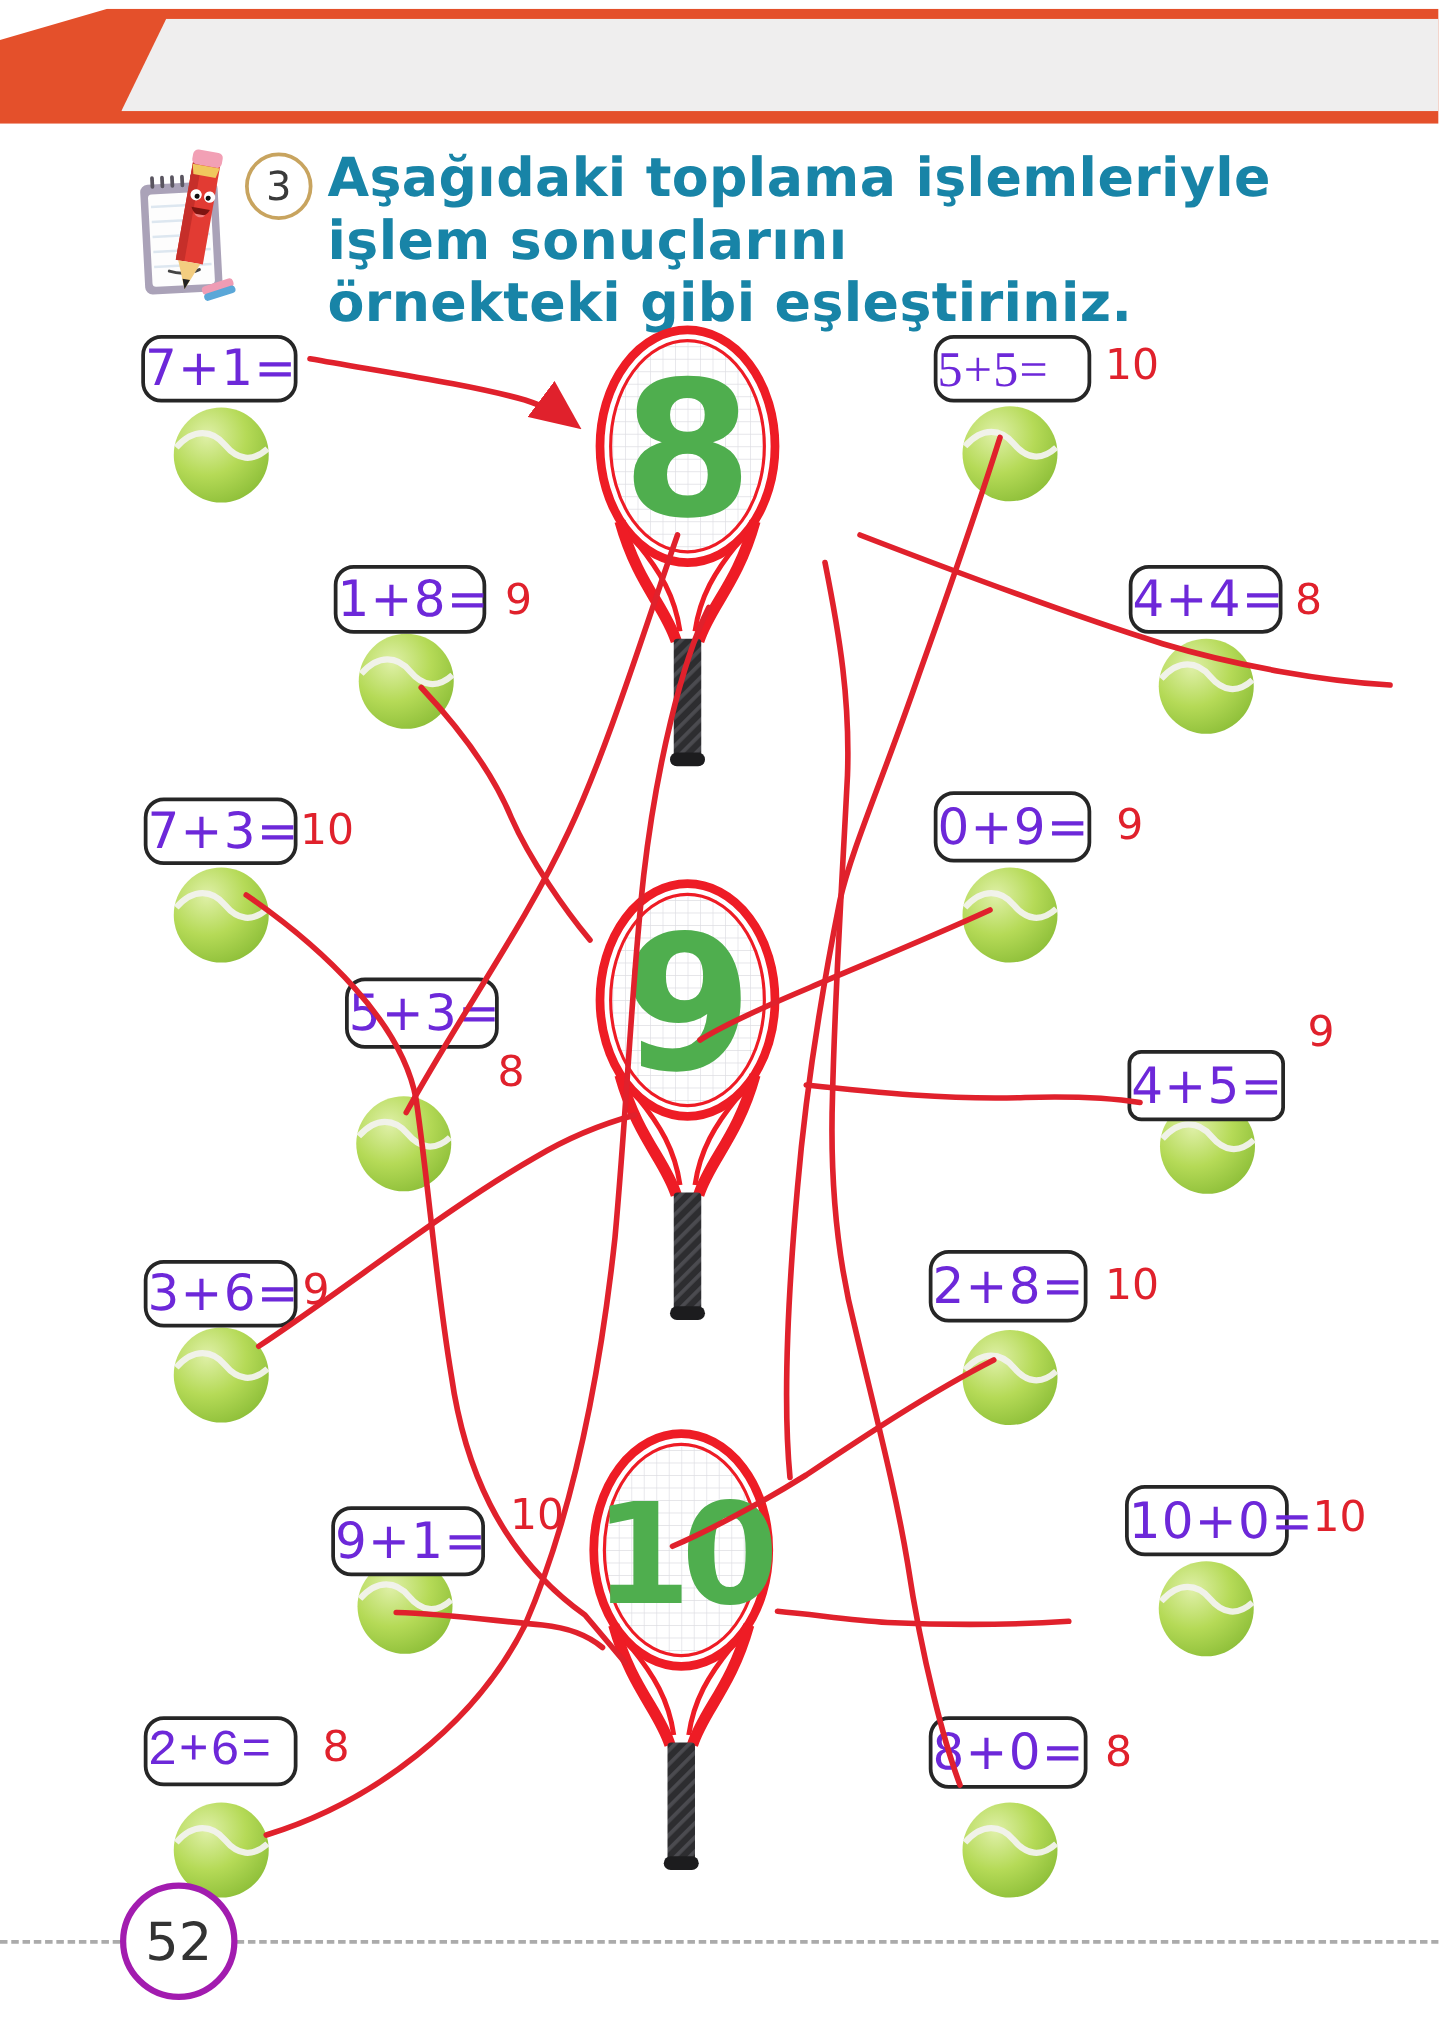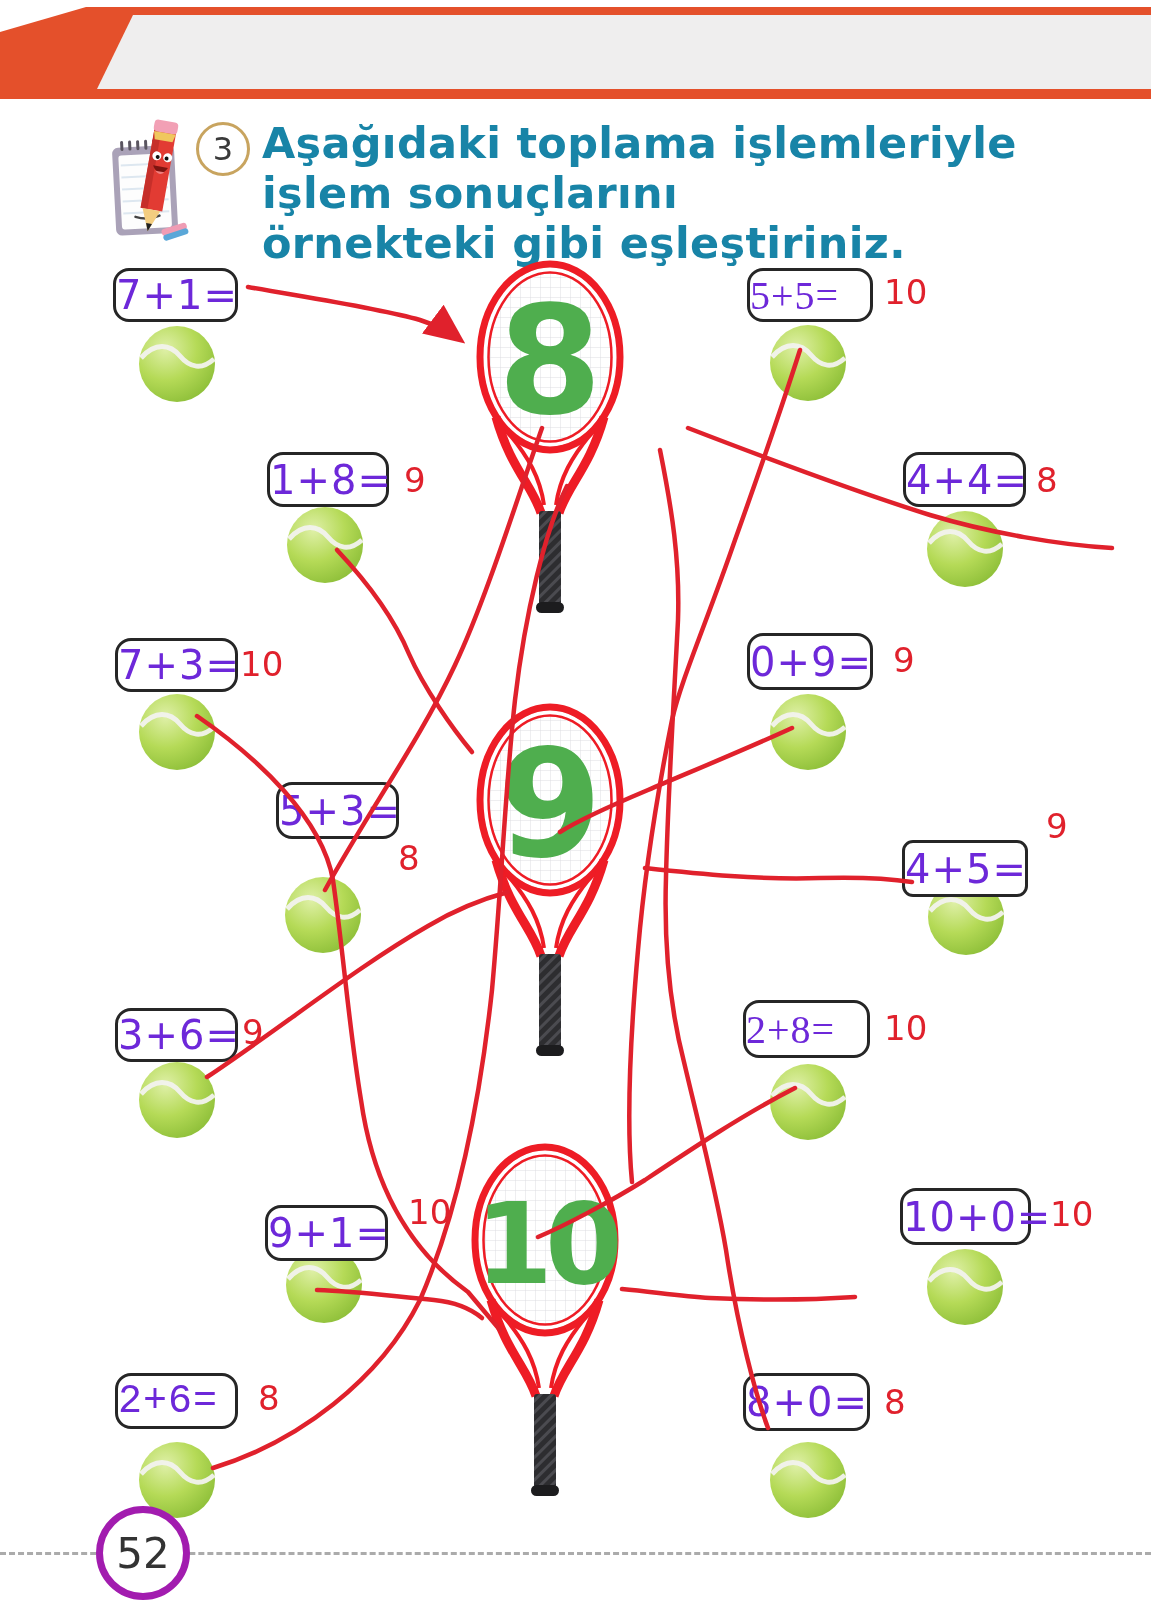--- a/index.html
+++ b/index.html
@@ -28,21 +28,21 @@
   .racket .num{position:absolute;left:0;top:14px;width:160px;height:180px;display:flex;
         align-items:center;justify-content:center;color:var(--green);font-weight:bold;}
   .num-1{font-size:150px;}
   .num-2{font-size:112px;letter-spacing:-8px;}
   
   #lines{position:absolute;left:0;top:0;z-index:5;pointer-events:none;}
   #lines path{fill:none;stroke:var(--red);stroke-width:4.5;stroke-linecap:round;}
   
   .dash-line{position:absolute;left:0;top:1552px;width:1151px;border-top:3px dashed #ababab;z-index:1;}
   .page-badge{position:absolute;left:96px;top:1506px;width:94px;height:94px;border-radius:50%;
-        background:#fff;border:7px solid #a21caf;box-sizing:border-box;z-index:2;
+        background:#fff;border:5px solid #a21caf;box-sizing:border-box;z-index:2;
         display:flex;align-items:center;justify-content:center;font-size:42px;color:#333;text-align:center;}
   .hidden-defs{position:absolute;width:0;height:0;}
 </style>
 </head>
 <body>
 
 <svg class="hidden-defs" aria-hidden="true">
   <defs>
     <radialGradient id="ballGrad" cx="35%" cy="30%" r="75%">
       <stop offset="0%" stop-color="#dff0a8"></stop>
@@ -270,21 +270,21 @@
       <span>4+5=</span>
     </div>
     <div class="ans" style="left: 1046px; top: 806px;">9</div>
     <svg class="ball" viewBox="0 0 80 80" style="left: 926px; top: 877px;">
       <circle cx="40" cy="40" r="38" fill="url(#ballGrad)"></circle>
       <path d="M 4 34 C 18 18, 33 20, 43 32 C 53 44, 65 46, 77 35" fill="none" stroke="#f2f2ee" stroke-width="5" opacity="0.95"></path>
     </svg>
   </div>
 
   <div>
-    <div class="pbox" style="left: 743px; top: 1000px; width: 121px; height: 52px; font-family: Liberation Serif, serif;">
+    <div class="pbox" style="left: 743px; top: 1000px; width: 121px; height: 52px;">
       <span>2+8=</span>
     </div>
     <div class="ans" style="left: 884px; top: 1008px;">10</div>
     <svg class="ball" viewBox="0 0 80 80" style="left: 768px; top: 1062px;">
       <circle cx="40" cy="40" r="38" fill="url(#ballGrad)"></circle>
       <path d="M 4 34 C 18 18, 33 20, 43 32 C 53 44, 65 46, 77 35" fill="none" stroke="#f2f2ee" stroke-width="5" opacity="0.95"></path>
     </svg>
   </div>
 
   <div>

